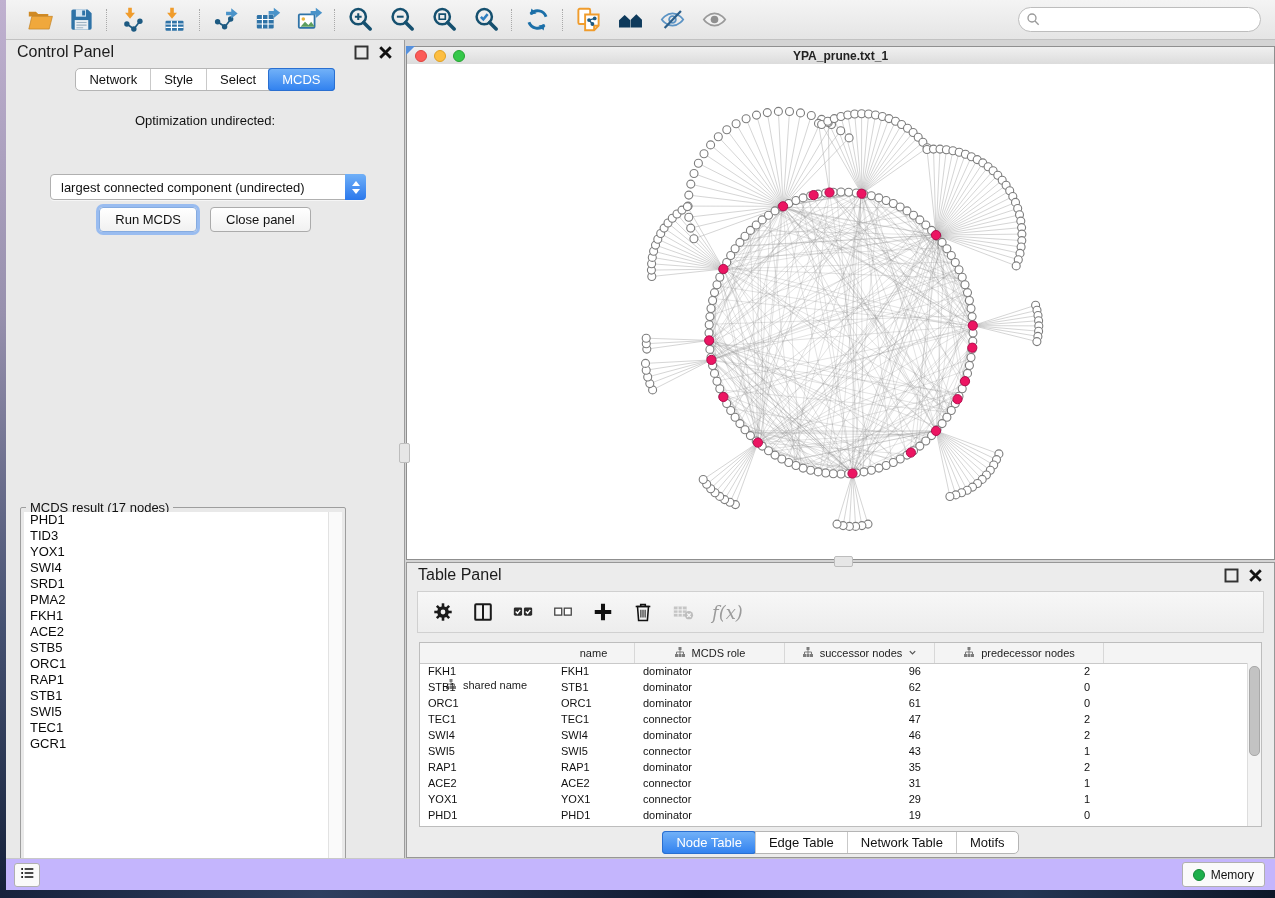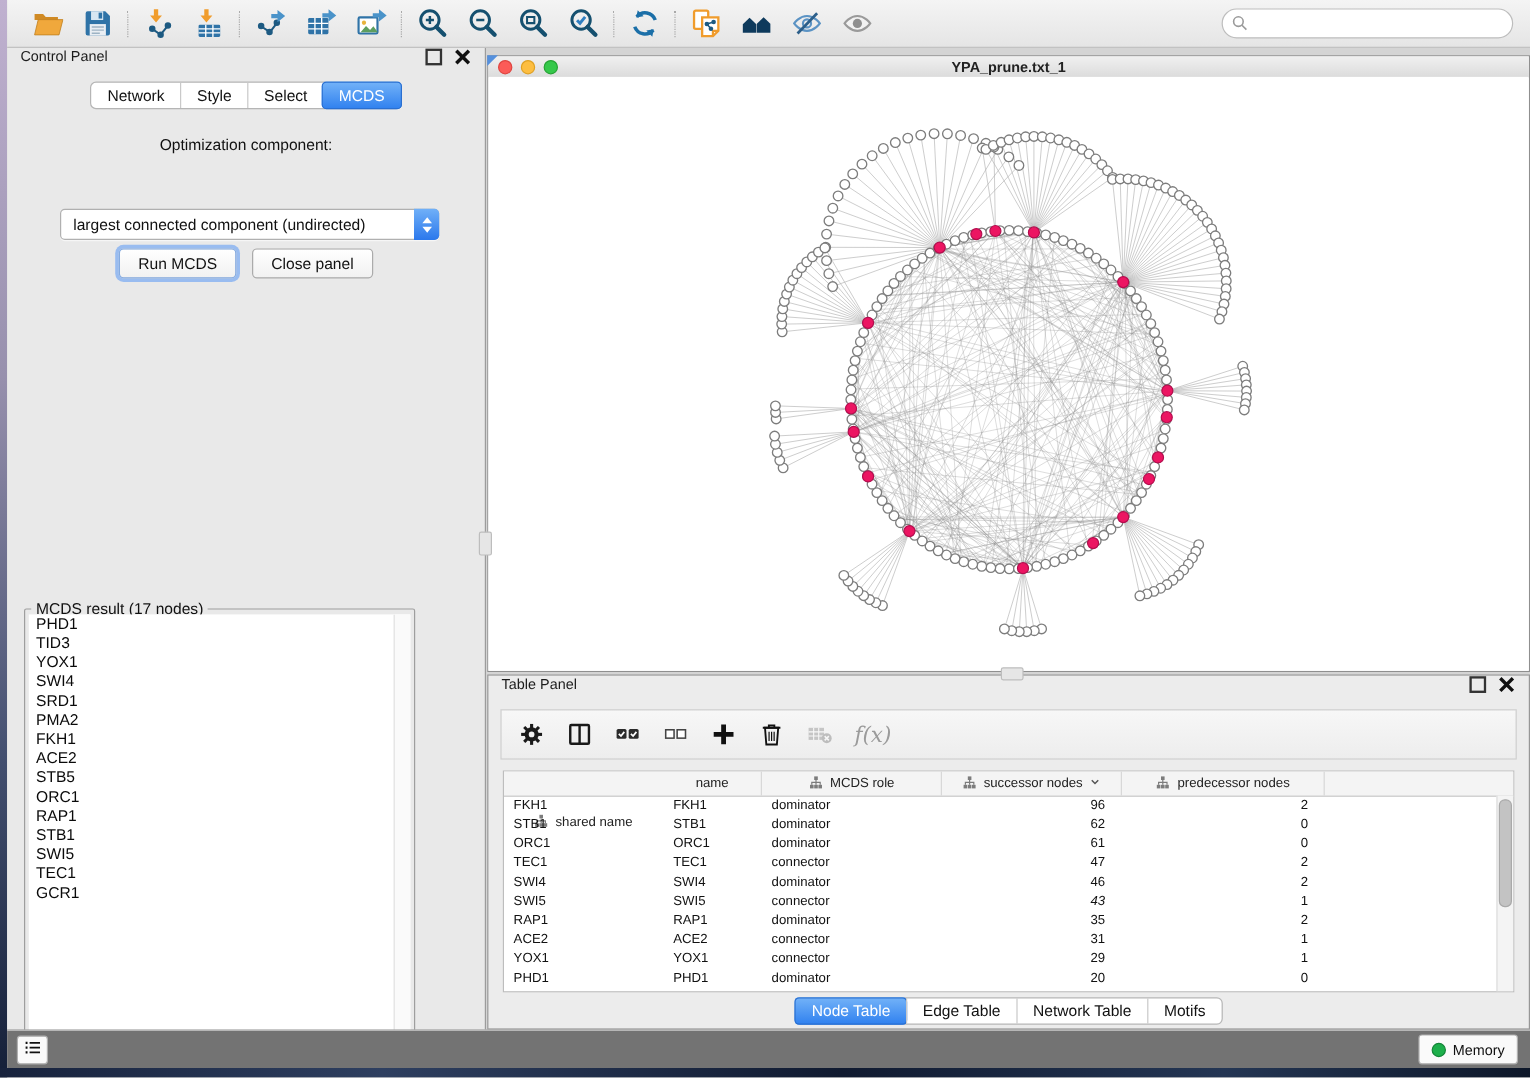--- a/index.html
+++ b/index.html
@@ -18,21 +18,21 @@
   .tb-group{display:flex;align-items:center;gap:12px;padding:0 10px;}
   .tb-sep{align-self:stretch;margin:4px 0;border-left:1px dotted #a9a9a9;width:0;}
   .tb-icon{width:30px;height:30px;display:flex;align-items:center;justify-content:center;cursor:default;}
   .tb-icon svg{width:27px;height:27px;}
   .search-wrap{margin-left:auto;margin-right:6px;position:relative;width:243px;height:25px;}
   .search-wrap .sicon{position:absolute;left:7px;top:4px;width:16px;height:16px;}
   input.search{width:100%;height:100%;box-sizing:border-box;border:1px solid #bdbdbd;border-radius:13px;
        padding:0 10px 0 28px;font:13px "Liberation Sans",sans-serif;background:#fff;outline:none;color:#333;}
 
   
-  .panel-head{height:24px;display:flex;padding:0 11px;font-size:12px;color:#1c1c1c;}
+  .panel-head{height:24px;display:flex;align-items:center;padding:0 11px;font-size:16px;color:#1c1c1c;}
   .panel-head .spacer{flex:1;}
   .mini-btn{width:15px;height:15px;display:flex;align-items:center;justify-content:center;margin-left:9px;cursor:default;}
 
   
   .seg-wrap{display:flex;justify-content:center;}
   .seg{display:flex;background:#fff;border:1px solid #b5b5b5;border-radius:5px;}
   .seg-tab{padding:3px 13px;font-size:13px;color:#111;border-left:1px solid #c9c9c9;white-space:nowrap;cursor:default;}
   .seg-tab:first-child{border-left:none;}
   .seg-tab.active{background:linear-gradient(#74b3f8,#2f80ef);color:#fff;border-radius:4px;margin:-1px;
        border-left:none;padding:4px 14px;box-shadow:inset 0 0 0 1px #2a6fd0;}
@@ -95,21 +95,21 @@
   .tbody{position:absolute;left:0;right:13px;top:20px;bottom:0;overflow:hidden;}
   .tr{display:flex;height:16px;align-items:center;}
   .td{font-size:11px;color:#111;padding-left:8px;box-sizing:border-box;white-space:nowrap;overflow:hidden;}
   .td.num{text-align:right;padding-right:14px;padding-left:0;}
   .tbl-scroll{position:absolute;right:0;top:20px;bottom:0;width:13px;background:#f4f4f4;border-left:1px solid #ddd;}
   .thumb{position:absolute;left:1px;right:1px;top:3px;height:88px;background:#c3c3c3;border:1px solid #a9a9a9;border-radius:5px;}
   .tp-tabs{position:absolute;left:0;right:0;top:268px;}
 
   
   .status{position:absolute;left:0;top:858px;width:1269px;height:32px;box-sizing:border-box;
-       background:#737373;border-top:1px solid #c8c8c8;}
+       background:#c4b5fd;border-top:1px solid #c8c8c8;}
   .status-btn{position:absolute;left:8px;top:4px;width:26px;height:24px;box-sizing:border-box;background:#fafafa;
        border:1px solid #b0b0b0;border-radius:3px;display:flex;align-items:center;justify-content:center;}
   .status-btn svg{width:16px;height:16px;}
   .mem-btn{position:absolute;right:10px;top:3px;height:25px;box-sizing:border-box;padding:0 10px;background:#fafafa;
        border:1px solid #b0b0b0;border-radius:3px;display:flex;align-items:center;gap:6px;font-size:12px;color:#111;}
   .mem-dot{width:12px;height:12px;border-radius:50%;background:#1daf4b;border:1px solid #148538;box-sizing:border-box;}
 </style>
 </head>
 <body>
 
@@ -296,21 +296,21 @@
       </span>
     </div>
     <div class="seg-wrap cp-tabs">
       <div class="seg" id="cp-seg">
           <span class="seg-tab">Network</span>
           <span class="seg-tab">Style</span>
           <span class="seg-tab">Select</span>
           <span class="seg-tab active">MCDS</span>
         </div>
     </div>
-    <div class="opt-label">Optimization component:</div>
+    <div class="opt-label">Optimization undirected:</div>
     <div class="select">
       <span class="val">largest connected component (undirected)</span>
       <span class="stepper">
           <span class="tri-up"></span>
           <span class="tri-down"></span>
         </span>
     </div>
     <div class="btn-row">
       <div class="btn focus">Run MCDS</div>
       <div class="btn">Close panel</div>
@@ -763,21 +763,21 @@
             <div class="td" style="width: 133px;">SWI4</div>
             <div class="td" style="width: 82px;">SWI4</div>
             <div class="td" style="width: 150px;">dominator</div>
             <div class="td num" style="width: 150px;">46</div>
             <div class="td num" style="width: 169px;">2</div>
           </div>
           <div class="tr">
             <div class="td" style="width: 133px;">SWI5</div>
             <div class="td" style="width: 82px;">SWI5</div>
             <div class="td" style="width: 150px;">connector</div>
-            <div class="td num" style="width: 150px; font-style: italic;">43</div>
+            <div class="td num" style="width: 150px;">43</div>
             <div class="td num" style="width: 169px;">1</div>
           </div>
           <div class="tr">
             <div class="td" style="width: 133px;">RAP1</div>
             <div class="td" style="width: 82px;">RAP1</div>
             <div class="td" style="width: 150px;">dominator</div>
             <div class="td num" style="width: 150px;">35</div>
             <div class="td num" style="width: 169px;">2</div>
           </div>
           <div class="tr">
@@ -791,21 +791,21 @@
             <div class="td" style="width: 133px;">YOX1</div>
             <div class="td" style="width: 82px;">YOX1</div>
             <div class="td" style="width: 150px;">connector</div>
             <div class="td num" style="width: 150px;">29</div>
             <div class="td num" style="width: 169px;">1</div>
           </div>
           <div class="tr">
             <div class="td" style="width: 133px;">PHD1</div>
             <div class="td" style="width: 82px;">PHD1</div>
             <div class="td" style="width: 150px;">dominator</div>
-            <div class="td num" style="width: 150px;">20</div>
+            <div class="td num" style="width: 150px;">19</div>
             <div class="td num" style="width: 169px;">0</div>
           </div>
         </div>
       <div class="tbl-scroll">
         <div class="thumb"></div>
       </div>
     </div>
     <div class="seg-wrap tp-tabs">
       <div class="seg" id="tp-seg">
           <span class="seg-tab active">Node Table</span>

